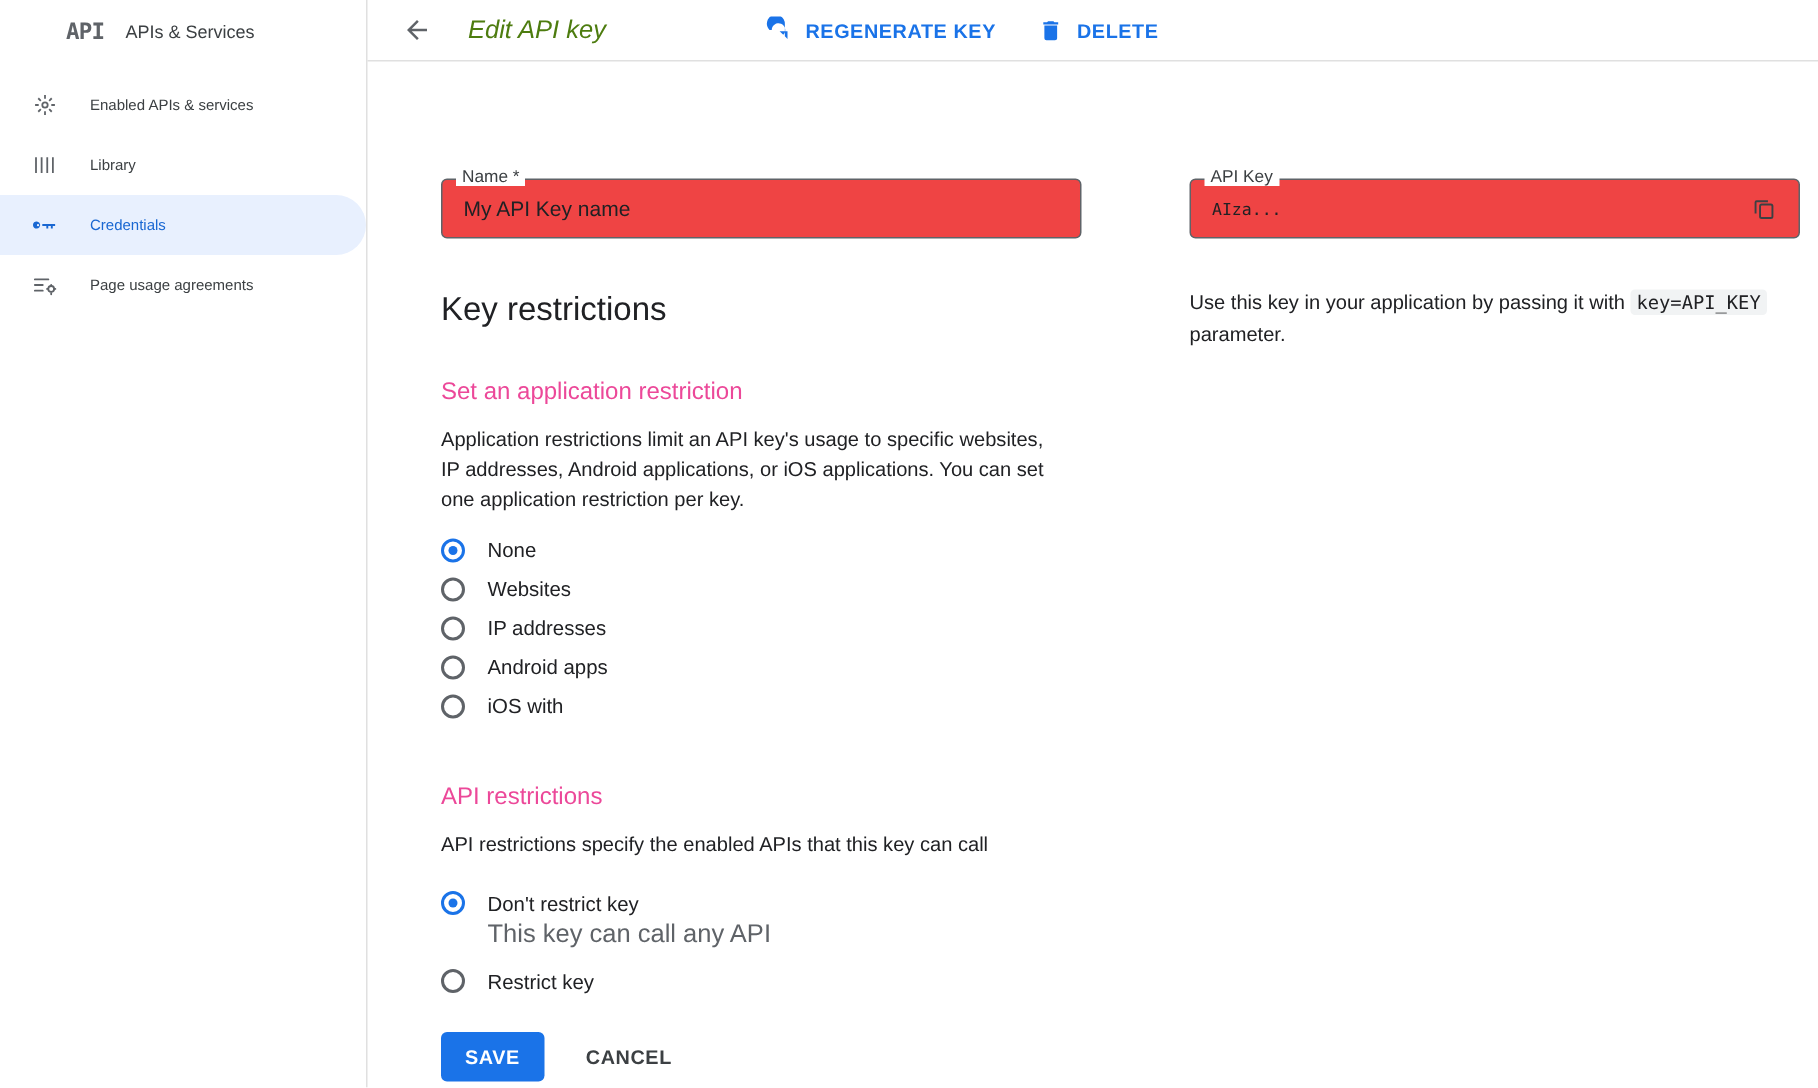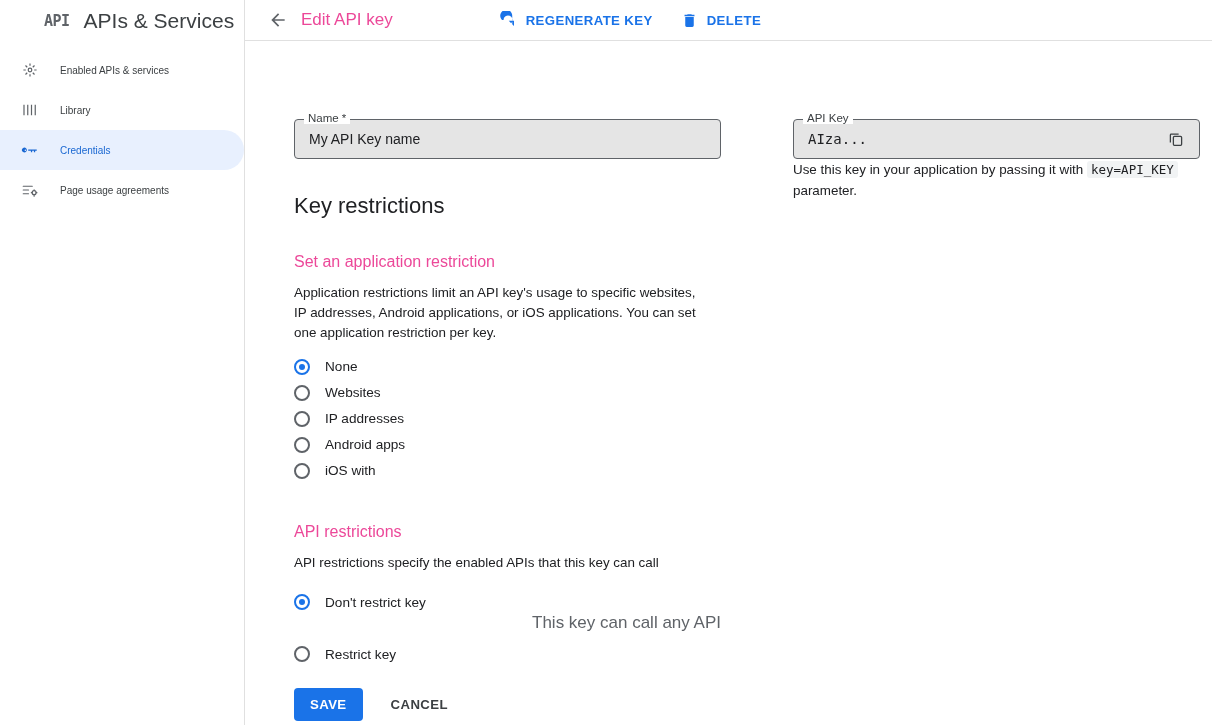--- a/index.html
+++ b/index.html
@@ -30,21 +30,21 @@
   }
   .api-logo {
     font-family: "DejaVu Sans Mono", monospace;
     font-size: 15px;
     font-weight: 700;
     letter-spacing: -0.5px;
     color: #5f6368;
     margin-left: 34px;
   }
   .sidebar-title {
-    font-size: 21px;
+    font-size: 12px;
     color: #3c4043;
     font-weight: 400;
   }
   .sidebar-nav { margin-top: 9px; }
   .nav-item {
     height: 40px;
     display: flex;
     align-items: center;
     padding-left: 20px;
     gap: 20px;
@@ -77,23 +77,24 @@
   }
   .back-btn {
     width: 34px; height: 34px;
     display: flex; align-items: center; justify-content: center;
     color: #5f6368;
     border-radius: 50%;
     cursor: pointer;
   }
   .page-title {
     font-size: 17px;
-    color: #ec4899;
-    margin-left: 6px;
+    color: #4d7c0f;
+    margin-left: 17px;
     white-space: nowrap;
+    font-style: italic;
   }
   .top-actions { display: flex; align-items: center; margin-left: 106px; gap: 28px; }
   .top-action {
     display: flex; align-items: center; gap: 9px;
     color: #1a73e8;
     font-size: 13.2px;
     font-weight: 600;
     letter-spacing: 0.4px;
     cursor: pointer;
   }
@@ -105,21 +106,21 @@
   .col-right { position: absolute; left: 793px; top: 0; width: 407px; }
 
   .field {
     position: relative;
     border: 1px solid #5f6368;
     border-radius: 4px;
     height: 40px;
     display: flex;
     align-items: center;
     padding: 0 12px;
-    background: #e5e5e5;
+    background: #ef4444;
   }
   .field-label {
     position: absolute;
     top: -8px;
     left: 9px;
     background: #fff;
     padding: 0 4px;
     font-size: 11.5px;
     color: #3c4043;
     font-weight: 500;
@@ -128,32 +129,32 @@
     border: none;
     outline: none;
     font-size: 14px;
     color: #202124;
     width: 100%;
     background: transparent;
     font-family: "Liberation Sans", sans-serif;
   }
   .field input.mono {
     font-family: "DejaVu Sans Mono", monospace;
-    font-size: 14px;
+    font-size: 11px;
   }
   .copy-btn {
     margin-left: auto;
     width: 24px; height: 24px;
     display: flex; align-items: center; justify-content: center;
     color: #3c4043;
     cursor: pointer;
   }
 
   .key-hint {
-    margin-top: 0;
+    margin-top: 32px;
     font-size: 13.4px;
     color: #202124;
     line-height: 21px;
     width: 400px;
   }
   .code-chip {
     font-family: "DejaVu Sans Mono", monospace;
     font-size: 12.5px;
     background: #f1f3f4;
     padding: 1px 4px;
@@ -182,21 +183,21 @@
   }
 
   .radio-group { margin-top: 16px; }
   .radio-row {
     display: flex;
     align-items: flex-start;
     gap: 15px;
     height: 26px;
     cursor: pointer;
   }
-  .radio-row.with-sub { height: auto; display: block; text-align: right; }
+  .radio-row.with-sub { height: auto; display: block; }
   .radio-inner { display: flex; align-items: center; gap: 15px; height: 26px; }
   .radio {
     width: 16px; height: 16px;
     border: 2px solid #5f6368;
     border-radius: 50%;
     flex: 0 0 16px;
     position: relative;
     background: #fff;
   }
   .radio.checked { border-color: #1a73e8; }

